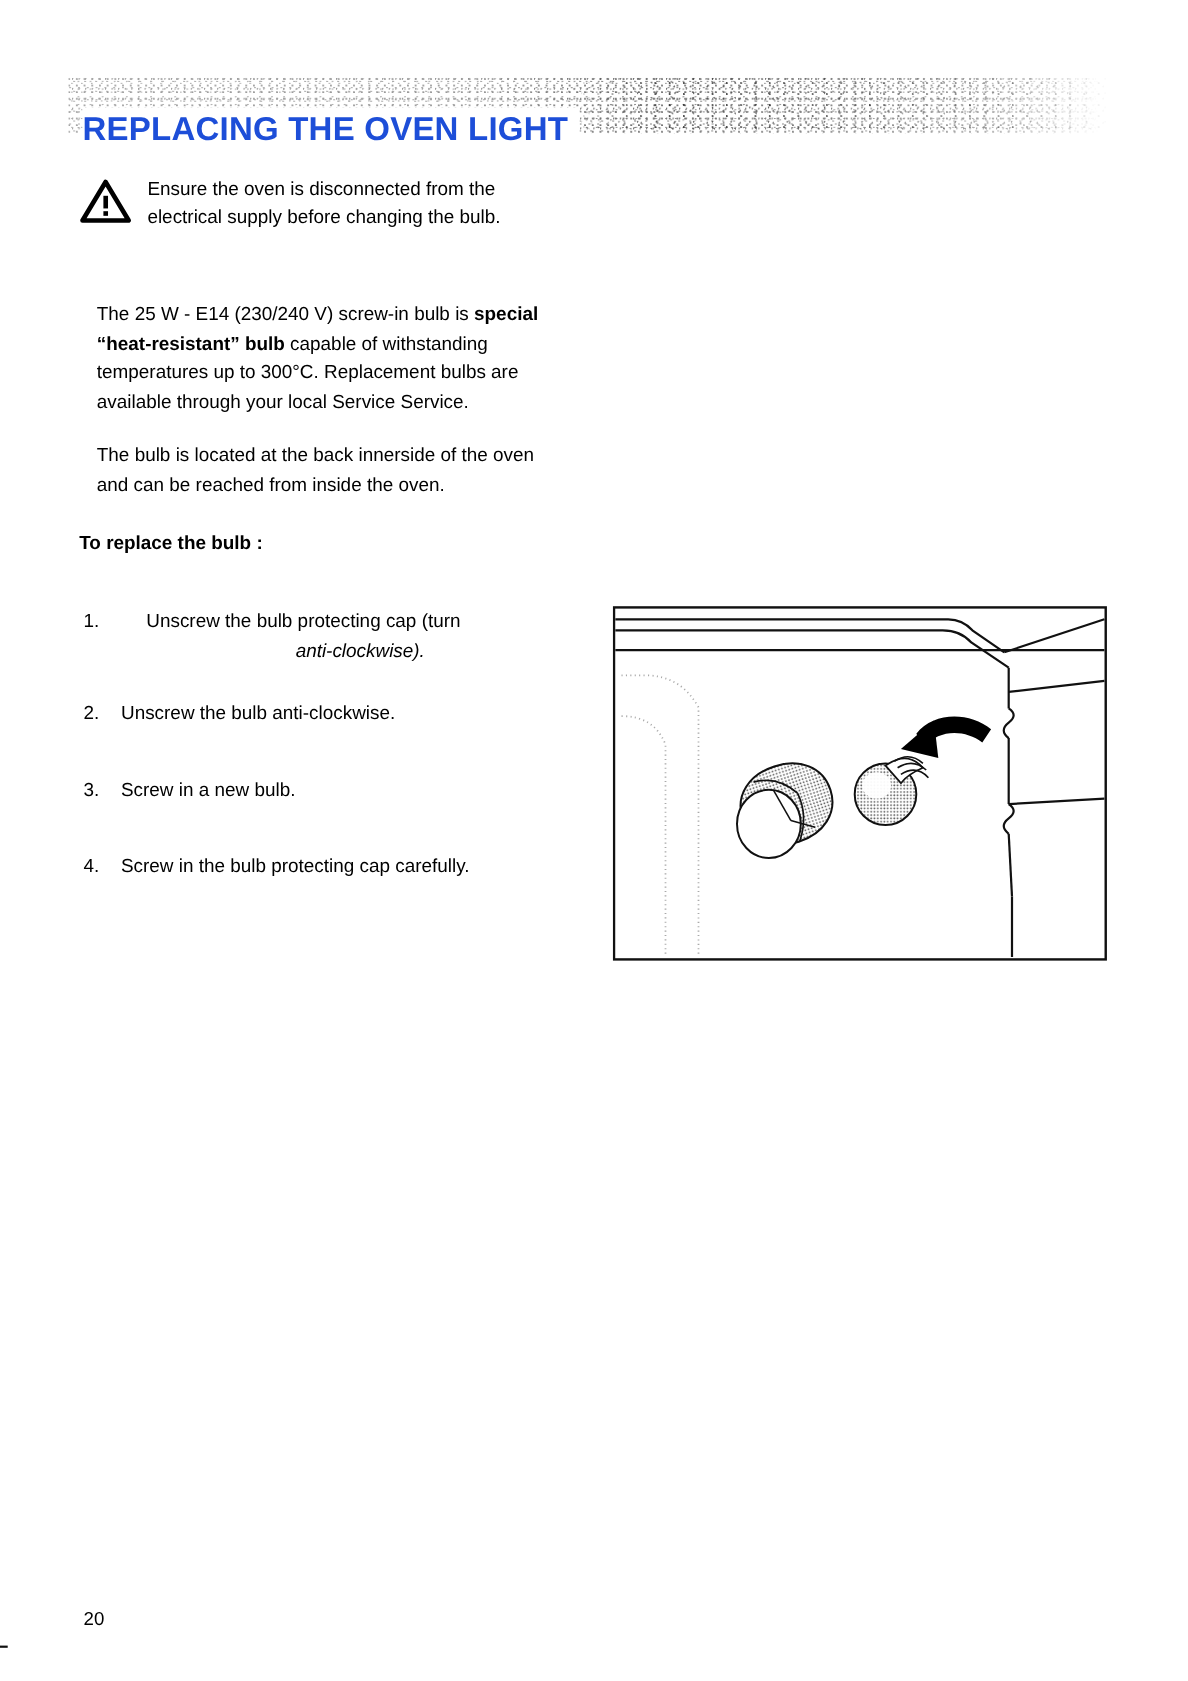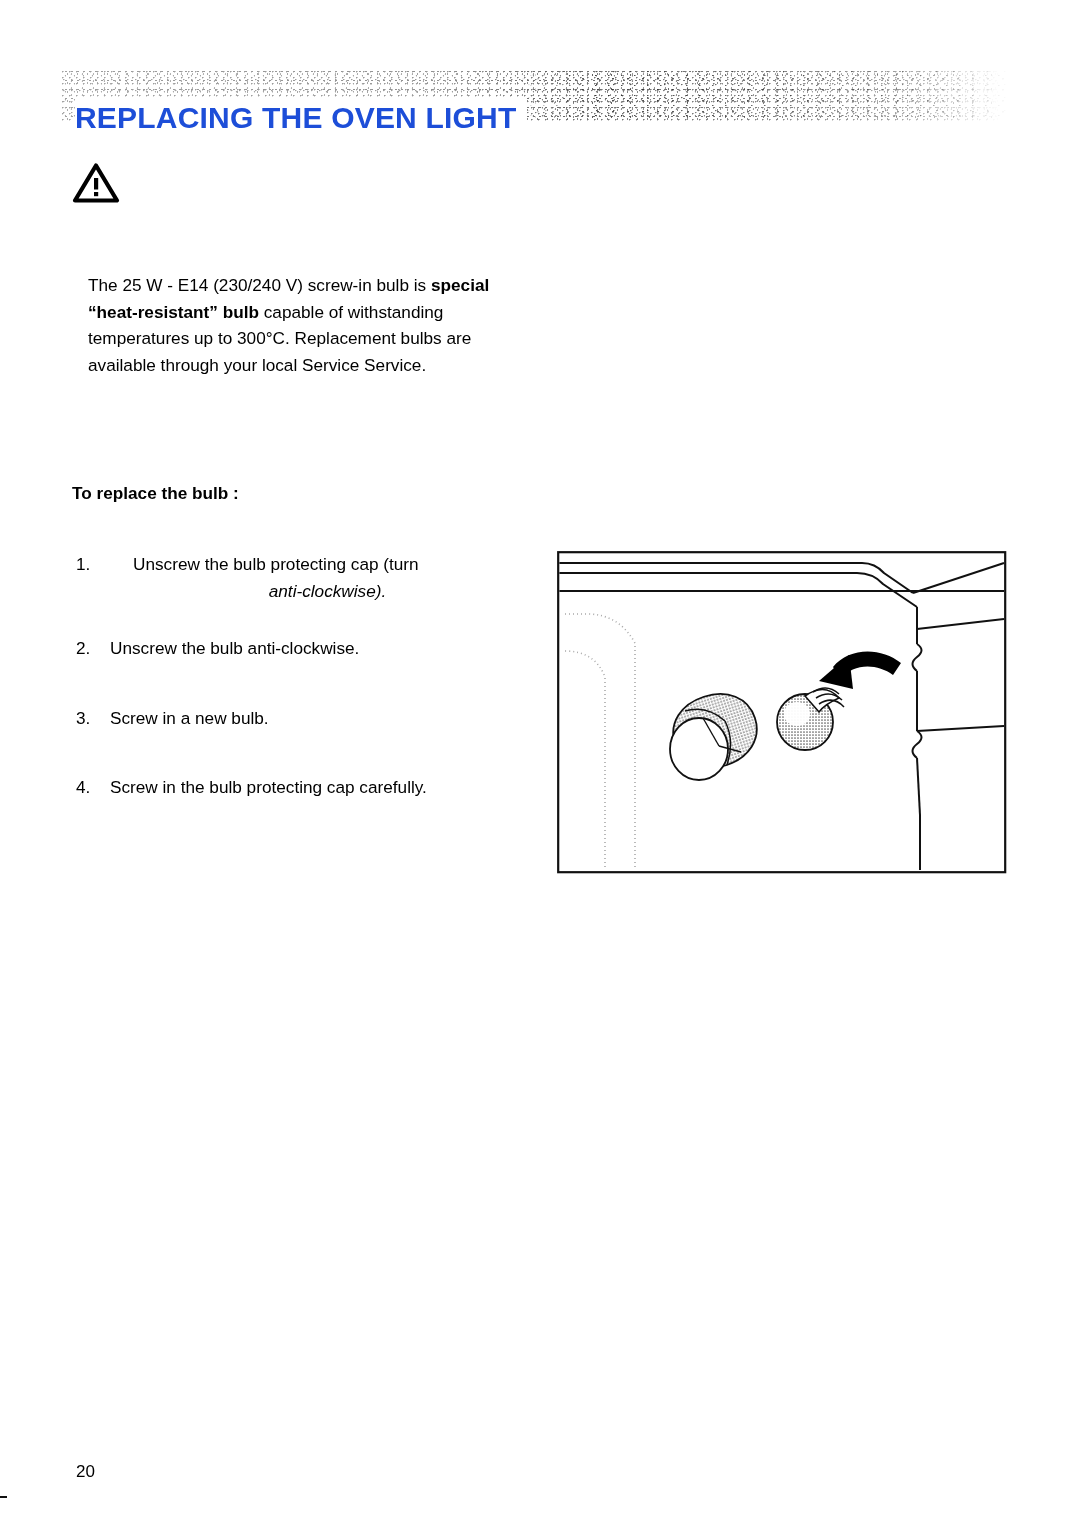--- a/index.html
+++ b/index.html
@@ -199,29 +199,37 @@
   </div>
 
   <div class="warning">
     <span class="warning-icon">
       <svg width="48" height="42" viewBox="0 0 48 42">
         <path d="M24 3.5 L45 38.5 L3 38.5 Z" fill="none" stroke="#000" stroke-width="4.2" stroke-linejoin="round"></path>
         <rect x="22" y="16" width="4.2" height="11.5" fill="#000"></rect>
         <rect x="22" y="30" width="4.2" height="4.2" fill="#000"></rect>
       </svg>
     </span>
+    <div class="warning-text">
+      <div>Ensure the oven is disconnected from the</div>
+      <div class="l2">electrical supply before changing the bulb.</div>
+    </div>
   </div>
 
   <div class="para p-bulb-spec">
     <div><span>The 25 W  - E14 (230/240 V) screw-in bulb is </span><b>special</b></div>
     <div><b>“heat-resistant”</b> <b>bulb</b><span> capable of withstanding</span></div>
     <div>temperatures up to 300°C. Replacement bulbs are</div>
     <div class="last">available through your local Service Service.</div>
   </div>
 
+  <div class="para p-bulb-loc">
+    <div>The bulb is located at the back innerside of the oven</div>
+    <div class="last">and can be reached from inside the oven.</div>
+  </div>
 
   <div class="section-title">To replace the bulb  :</div>
 
   <div class="steps">
 
     <div class="step step-1">
       <span class="step-num">1.</span>
       <div class="step-text just">
         <div>Unscrew the bulb protecting cap (turn</div>
         <div class="last">anti-clockwise).</div>

